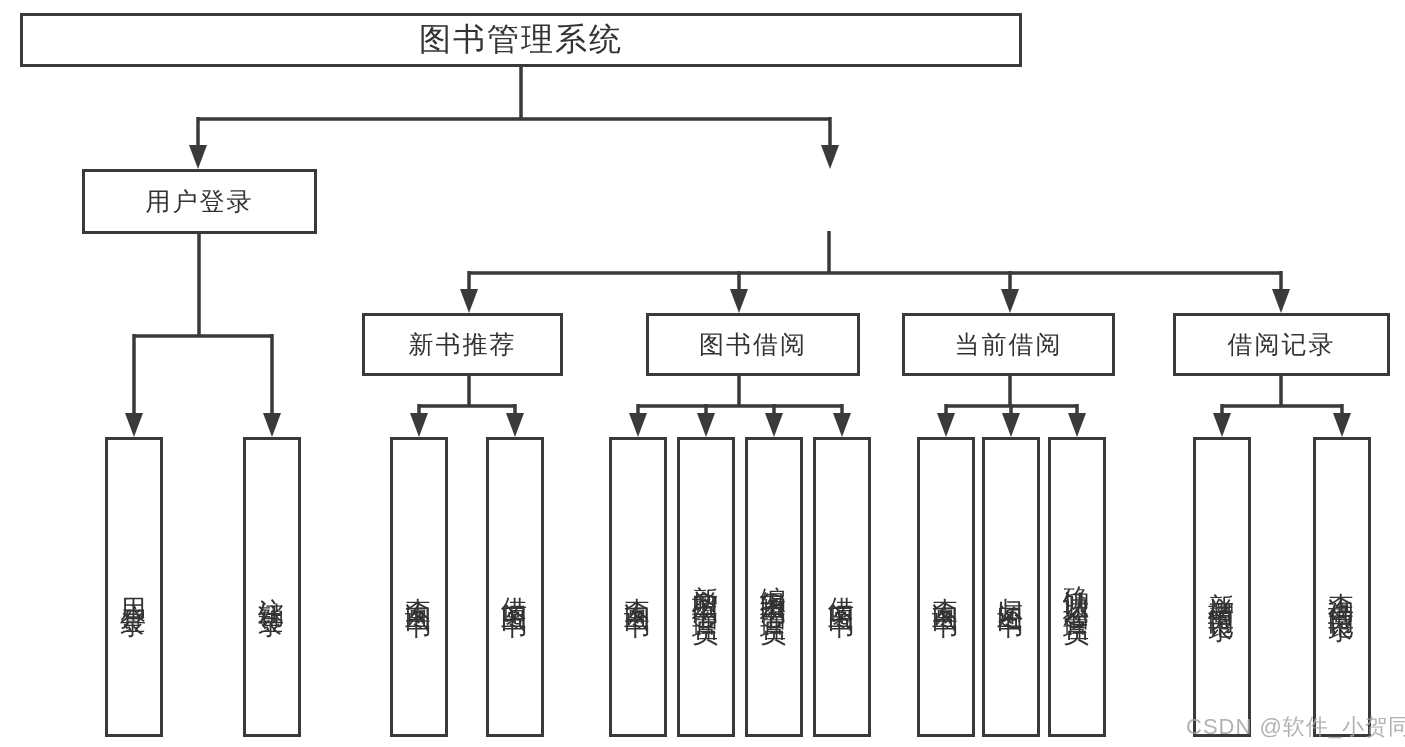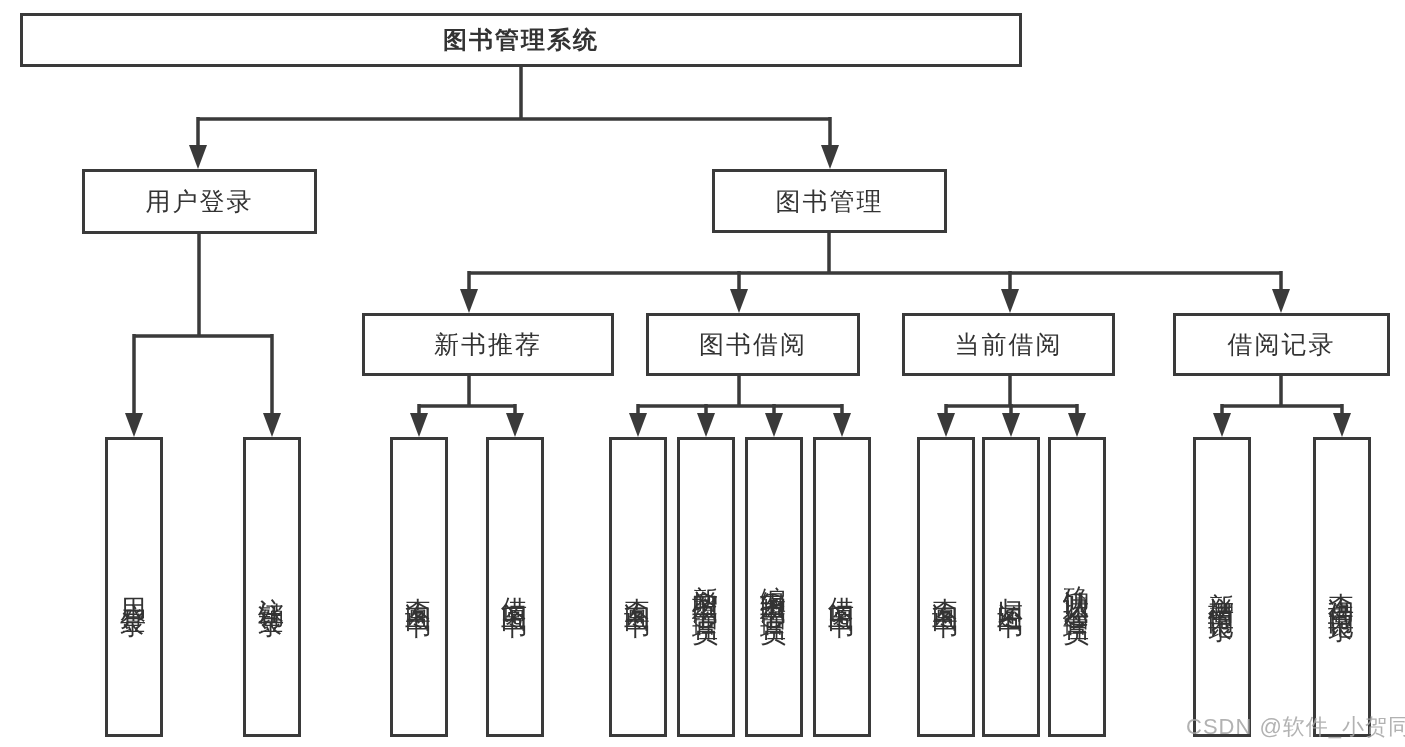--- a/index.html
+++ b/index.html
@@ -18,21 +18,21 @@
     border:3px solid #3a3a3a;
     color:#333333;
     display:flex;
     align-items:center;
     justify-content:center;
     font-size:25px;
     letter-spacing:2px;
     z-index:1;
     white-space:nowrap;
   }
-  .node.root { font-size:24px;font-weight:bold; }
+  .node.root { font-size:32px; }
   .node.vert {
     writing-mode:vertical-rl;
     text-orientation:mixed;
     font-size:26px;
     letter-spacing:5px;
     white-space:normal;
   }
   .watermark {
     position:absolute;
     left:1186px; top:712px;
@@ -84,23 +84,22 @@
       <polygon points="1002,413 1020,413 1011,437"></polygon>
       <polygon points="1068,413 1086,413 1077,437"></polygon>
       <polygon points="1213,413 1231,413 1222,437"></polygon>
       <polygon points="1333,413 1351,413 1342,437"></polygon>
     </g>
   </svg>
 
   <div class="node root" style="left:20px; top:13px; width:1002px; height:54px;">图书管理系统</div>
 
   <div class="node" style="left:82px; top:169px; width:235px; height:65px;">用户登录</div>
-  <div class="node" style="left:712px; top:169px; width:235px; height:64px;">图书管理</div>
 
-  <div class="node" style="left:362px; top:313px; width:252px; height:63px;">新书推荐</div>
+  <div class="node" style="left:362px; top:313px; width:201px; height:63px;">新书推荐</div>
   <div class="node" style="left:646px; top:313px; width:214px; height:63px;">图书借阅</div>
   <div class="node" style="left:902px; top:313px; width:213px; height:63px;">当前借阅</div>
   <div class="node" style="left:1173px; top:313px; width:217px; height:63px;">借阅记录</div>
 
   <div class="node vert" style="left:105px; top:437px; width:58px; height:300px;">用户登录</div>
   <div class="node vert" style="left:243px; top:437px; width:58px; height:300px;">注销登录</div>
 
   <div class="node vert" style="left:390px; top:437px; width:58px; height:300px;">查询图书</div>
   <div class="node vert" style="left:486px; top:437px; width:58px; height:300px;">借阅图书</div>
 

